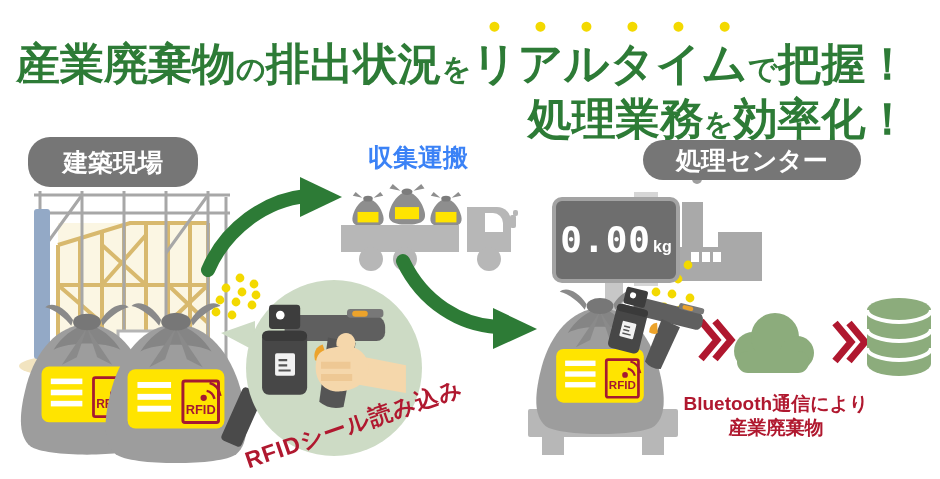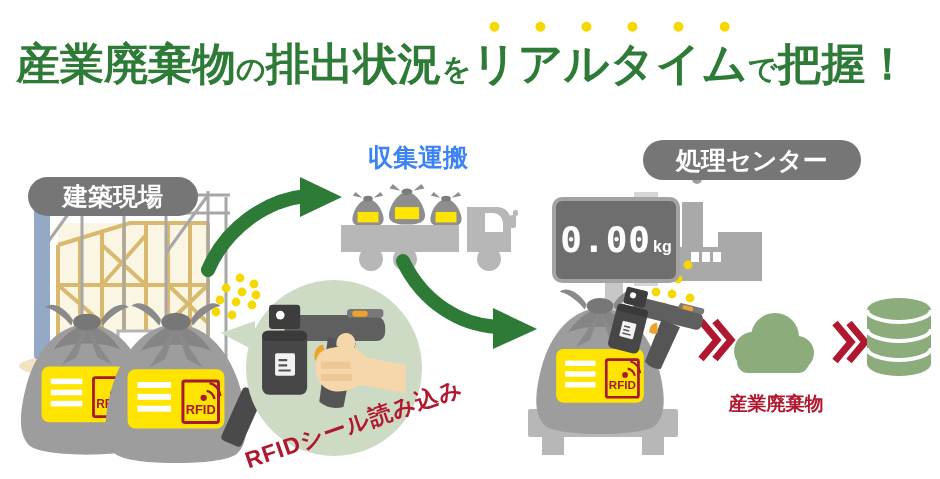--- a/index.html
+++ b/index.html
@@ -9,21 +9,21 @@
   .title{position:absolute;left:16px;top:12px;color:#2d7b36;font-weight:bold;z-index:6;text-align:right;}
   .title-line{white-space:nowrap;line-height:1.22;}
   .t-big{font-size:44px;}
   .t-small{font-size:29px;}
   .t-emph{font-size:45px;
     -webkit-text-emphasis:filled circle #f3d900;text-emphasis:filled circle #f3d900;
     -webkit-text-emphasis-position:over right;text-emphasis-position:over right;}
   
   .pill{position:absolute;background:#767676;color:#fff;font-weight:bold;font-size:25px;
         border-radius:22px;display:flex;align-items:center;justify-content:center;z-index:6;}
-  #pill-construction{left:28px;top:137px;width:170px;height:39px;margin-top:40px;}
+  #pill-construction{left:28px;top:137px;width:170px;height:50px;}
   #pill-processing{left:643px;top:140px;width:218px;height:40px;}
   .transport-label{position:absolute;left:368px;top:141px;font-size:25px;color:#3b82f6;
                    font-weight:bold;z-index:6;}
   
   .abs{position:absolute;}
   
   .scale-display{position:absolute;left:552px;top:197px;width:128px;height:86px;background:#6e6e6e;
      border:4px solid #a3a3a3;border-radius:10px;box-sizing:border-box;display:flex;
      align-items:center;justify-content:center;z-index:5;}
   .scale-value{font-family:"DejaVu Sans Mono",monospace;font-weight:bold;color:#fff;
@@ -97,20 +97,23 @@
         <path d="M78,48 L110,54 L96,128 Q80,132 68,122 Z" fill="#555"></path>
         <path d="M72,56 q-12,4 -9,18 q9,3 14,-2 Z" fill="#eca32b"></path>
       </symbol>
     </defs>
   </svg>
 
   <div class="title">
     <div class="title-line">
       <span class="t-big">産業廃棄物</span><span class="t-small">の</span><span class="t-big">排出状況</span><span class="t-small">を</span><span class="t-emph">リアルタイム</span><span class="t-small">で</span><span class="t-big">把握！</span>
     </div>
+    <div class="title-line">
+      <span class="t-big">処理業務</span><span class="t-small">を</span><span class="t-big">効率化！</span>
+    </div>
   </div>
 
   <div class="pill" id="pill-construction">
     <span>建築現場</span>
   </div>
   <div class="transport-label">収集運搬</div>
   <div class="pill" id="pill-processing">
     <span>処理センター</span>
   </div>
 
@@ -264,16 +267,17 @@
   <svg class="abs" style="left:862px;top:296px;z-index:2" width="74" height="82" viewBox="0 0 74 82">
     <path d="M5,14 a32,12 0 0 1 64,0 v54 a32,12 0 0 1 -64,0 Z" fill="#8cac7c"></path>
     <g stroke="#fff" stroke-width="4" fill="none">
       <path d="M5,14 a32,12 0 0 0 64,0"></path>
       <path d="M5,33 a32,12 0 0 0 64,0"></path>
       <path d="M5,52 a32,12 0 0 0 64,0"></path>
     </g>
   </svg>
 
   <div class="bt-note">
+    <div>Bluetooth通信により</div>
     <div>産業廃棄物</div>
   </div>
 
 </div>
 
 </body></html>

